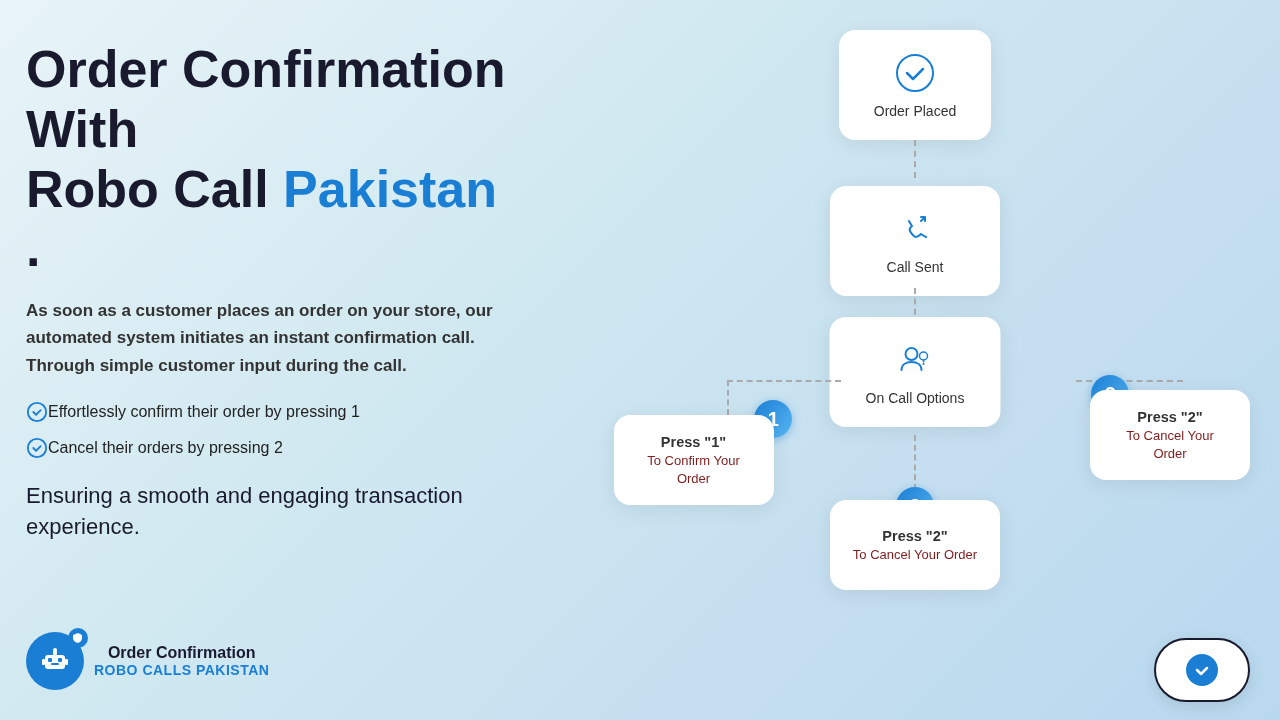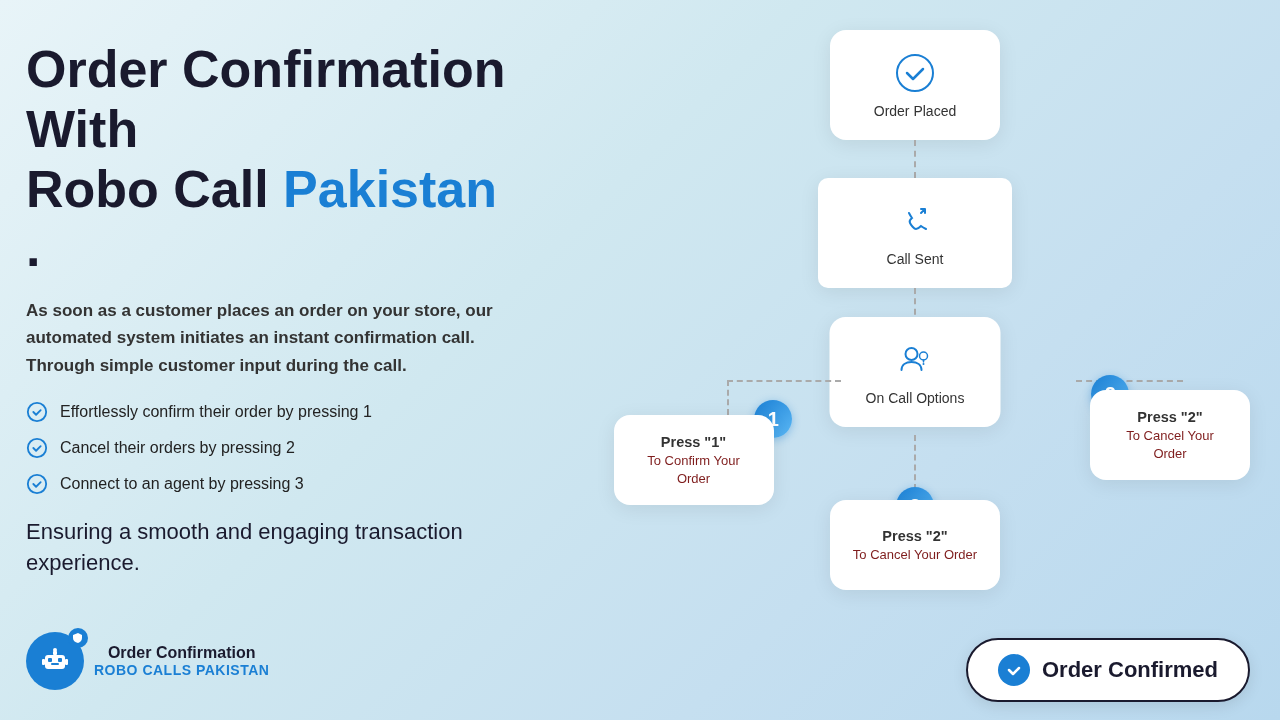--- a/index.html
+++ b/index.html
@@ -41,21 +41,20 @@
       font-weight: bold;
     }
 
     .features-list {
       list-style: none;
       margin-bottom: 22px;
     }
     .features-list li {
       display: flex;
       align-items: center;
-      gap: 12px;
       font-size: 16px;
       color: #222;
       margin-bottom: 14px;
     }
     .check-icon {
       width: 22px;
       height: 22px;
       flex-shrink: 0;
     }
 
@@ -149,33 +148,32 @@
       color: #1a7fd4;
     }
     .card-label {
       font-size: 14px;
       color: #333;
       font-weight: 500;
     }
 
     
     .card-order-placed {
+      width: 152px;
+      height: 110px;
+      top: 10px;
+      left: 50%;
+      transform: translateX(-50%);
+    }
+    .card-call-sent {
       width: 170px;
       height: 110px;
-      top: 10px;
-      left: 50%;
-      transform: translateX(-50%);
-    }
-    .card-call-sent {
-      width: 194px;
-      height: 110px;
-      top: 158px;
-      left: 50%;
-      transform: translateX(-50%);
-      border-radius: 10px;
+      top: 166px;
+      left: 50%;
+      transform: translateX(-50%);
     }
     .card-on-call {
       width: 171px;
       height: 110px;
       top: 297px;
       left: 50%;
       transform: translateX(-50%);
     }
 
     .card-press1 {
@@ -338,27 +336,20 @@
           <path d="M8 12l3 3 5-5" stroke="#1a7fd4" stroke-width="2" stroke-linecap="round" stroke-linejoin="round"></path>
         </svg>
         <span>Effortlessly confirm their order by pressing 1</span>
       </li>
       <li>
         <svg class="check-icon" viewBox="0 0 24 24" fill="none">
           <circle cx="12" cy="12" r="10" stroke="#1a7fd4" stroke-width="2"></circle>
           <path d="M8 12l3 3 5-5" stroke="#1a7fd4" stroke-width="2" stroke-linecap="round" stroke-linejoin="round"></path>
         </svg>
         <span>Cancel their orders by pressing 2</span>
-      </li>
-      <li>
-        <svg class="check-icon" viewBox="0 0 24 24" fill="none">
-          <circle cx="12" cy="12" r="10" stroke="#1a7fd4" stroke-width="2"></circle>
-          <path d="M8 12l3 3 5-5" stroke="#1a7fd4" stroke-width="2" stroke-linecap="round" stroke-linejoin="round"></path>
-        </svg>
-        <span>Connect to an agent by pressing 3</span>
       </li>
     </ul>
 
     <p class="closing-text">Ensuring a smooth and engaging transaction experience.</p>
   </div>
 
   <div class="footer-brand">
     <div class="robot-icon-wrap">
       <div class="robot-circle">
 
@@ -455,15 +446,14 @@
     </div>
 
   </div>
 
   <button class="order-confirmed-btn">
     <div class="confirmed-check">
       <svg width="18" height="18" viewBox="0 0 18 18" fill="none">
         <path d="M4 9l4 4 6-6" stroke="white" stroke-width="2.5" stroke-linecap="round" stroke-linejoin="round"></path>
       </svg>
     </div>
-    <span>Order Confirmed</span>
   </button>
 </div>
 
 </body></html>

